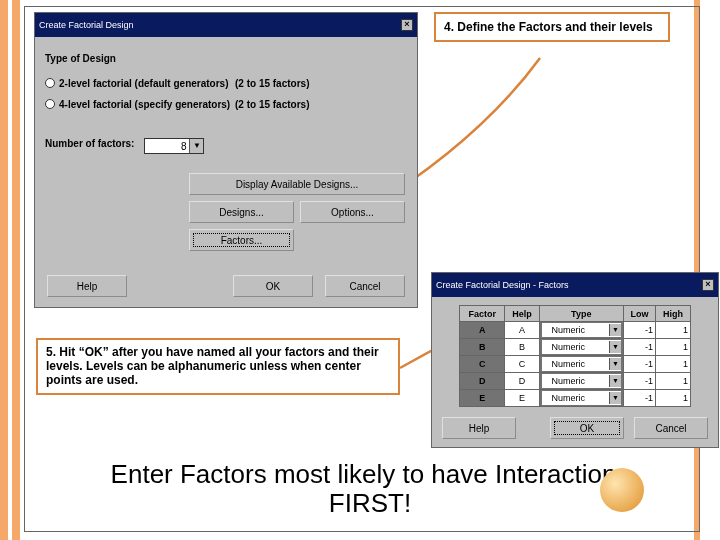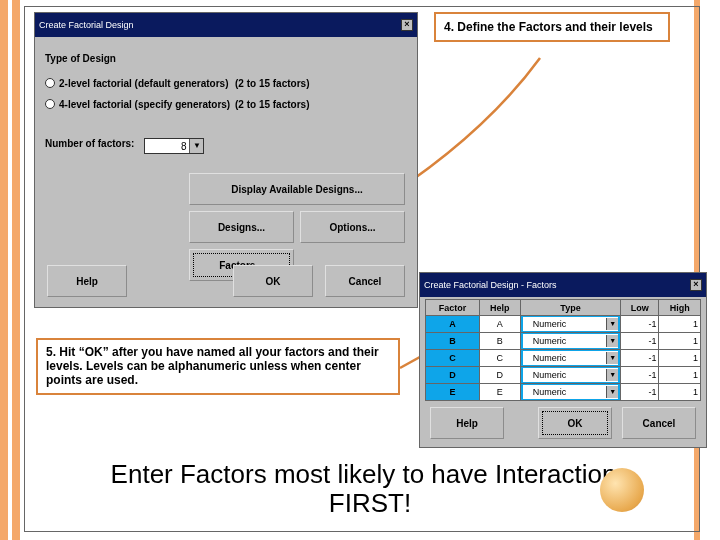--- a/index.html
+++ b/index.html
@@ -18,38 +18,38 @@
   .radio{width:10px;height:10px;border:1px solid #333;border-radius:50%;background:#fff;margin-right:4px;display:inline-flex;align-items:center;justify-content:center}
   .radio.sel::after{content:"";width:4px;height:4px;background:#000;border-radius:50%}
   .rlabel{flex:0 0 176px;font-weight:bold}
   .rcount{font-weight:bold}
   .nf-row{padding:18px 10px 4px;display:flex;align-items:flex-start}
   .nf-row label{font-weight:bold}
   .combo{width:60px;height:16px;background:#fff;border:1px solid #333;display:flex;align-items:center;margin-left:10px}
   .combo span{flex:1;text-align:right;padding-right:3px}
   .combo .arrow{width:14px;height:14px;background:#bfbfbf;border-left:1px solid #555;text-align:center;font-size:8px;line-height:14px}
   .btngrid{position:absolute;right:12px;top:160px;width:216px;display:flex;flex-wrap:wrap;gap:6px}
-  .btn{border:1px outset #e0e0e0;background:#bfbfbf;height:32px;display:flex;align-items:center;justify-content:center;font-weight:bold;font-size:10px}
+  .btn{border:1px outset #e0e0e0;background:#bfbfbf;height:22px;display:flex;align-items:center;justify-content:center;font-weight:normal;font-size:10px}
   .btn.wide{width:216px}
   .btn.half{width:105px}
   .btn.gray{color:#7a7a7a}
   .btn.dashed{position:relative}
   .btn.dashed::after{content:"";position:absolute;left:3px;right:3px;top:3px;bottom:3px;border:1px dotted #000}
   .bottom-btns{position:absolute;bottom:10px;left:12px;right:12px;display:flex}
   .bottom-btns .btn{width:80px}
   .spacer{flex:1}
   
   .callout{position:absolute;border:2px solid #d9833b;background:#fff;padding:6px 8px;font-family:Arial,sans-serif;font-weight:bold}
   .c1{left:434px;top:12px;width:236px;font-size:12px;line-height:1.2}
   .c2{left:36px;top:338px;width:364px;font-size:12px;line-height:1.15}
   .bigmsg{position:absolute;left:110px;top:460px;width:520px;font:26px Arial;text-align:center;line-height:1.1}
   svg.conn{position:absolute;left:0;top:0;pointer-events:none}
   
-  .dlg2{left:419px;top:272px;width:288px;height:176px}
-  .tbl{width:276px;margin:2px auto 0;border-collapse:collapse;background:#0ea5e9}
+  .dlg2{left:431px;top:272px;width:288px;height:176px}
+  .tbl{width:232px;margin:8px auto 0;border-collapse:collapse;background:#737373}
   .tbl th,.tbl td{border:1px solid #666;padding:1px 2px;font-size:9px;text-align:center;font-weight:bold;height:16px}
   .tbl th{background:#bfbfbf}
   .tbl td.white{background:#fff;font-weight:normal}
   .tbl .tcombo{display:flex;background:#fff;align-items:center;height:14px}
   .tbl .tcombo span{flex:1;text-align:left;padding-left:10px;font-weight:normal}
   .tbl .tcombo .ar{width:12px;background:#bfbfbf;border-left:1px solid #555;font-size:7px;line-height:12px}
   .dlg2 .brow{position:absolute;bottom:8px;left:10px;right:10px;display:flex}
   .dlg2 .brow .btn{width:74px}
   .circle{position:absolute;width:44px;height:44px;border-radius:50%;background:radial-gradient(circle at 35% 35%,#ffe4b0,#e8a94e 70%,#c9863a);left:600px;top:468px}
 </style>

